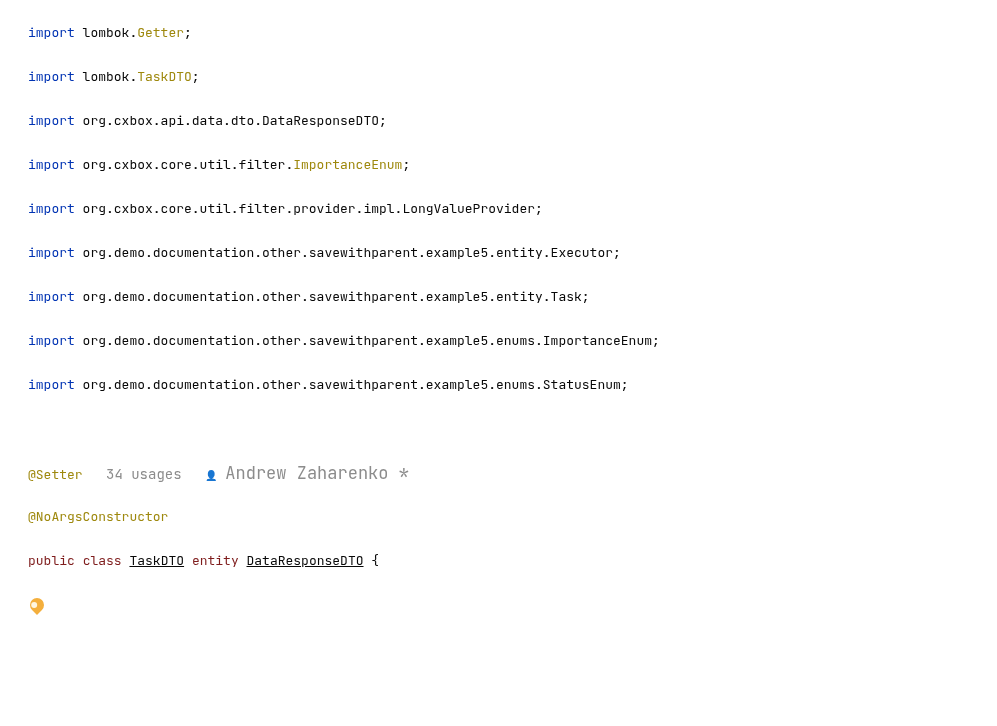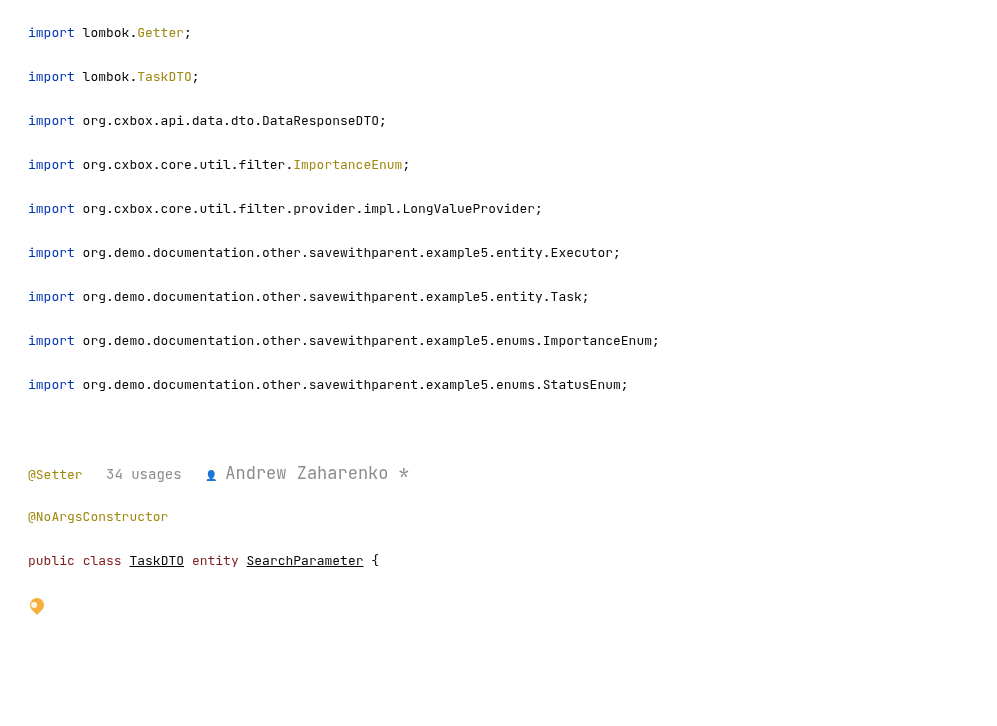--- a/index.html
+++ b/index.html
@@ -68,21 +68,21 @@
 <div class="line"><span class="import-kw">import</span><span class="pkg"> org.cxbox.api.data.dto.DataResponseDTO;</span></div>
 <div class="line"><span class="import-kw">import</span><span class="pkg"> org.cxbox.core.util.filter.</span><span class="annotation">ImportanceEnum</span><span class="punct">;</span></div>
 <div class="line"><span class="import-kw">import</span><span class="pkg"> org.cxbox.core.util.filter.provider.impl.LongValueProvider;</span></div>
 <div class="line"><span class="import-kw">import</span><span class="pkg"> org.demo.documentation.other.savewithparent.example5.entity.Executor;</span></div>
 <div class="line"><span class="import-kw">import</span><span class="pkg"> org.demo.documentation.other.savewithparent.example5.entity.Task;</span></div>
 <div class="line"><span class="import-kw">import</span><span class="pkg"> org.demo.documentation.other.savewithparent.example5.enums.ImportanceEnum;</span></div>
 <div class="line"><span class="import-kw">import</span><span class="pkg"> org.demo.documentation.other.savewithparent.example5.enums.StatusEnum;</span></div>
 <div class="line"></div>
 <div class="line"><span class="meta-annotation">@Setter</span>   <span class="usage-hint">34 usages</span>   <span class="person-icon">👤</span> <span class="comment-author">Andrew Zaharenko *</span></div>
 <div class="line"><span class="meta-annotation">@NoArgsConstructor</span></div>
-<div class="line"><span class="kw">public</span> <span class="kw">class</span> <span class="type">TaskDTO</span> <span class="kw">entity</span> <span class="type">SearchParameter</span><span class="punct"> {</span></div>
+<div class="line"><span class="kw">public</span> <span class="kw">class</span> <span class="type">TaskDTO</span> <span class="kw">entity</span> <span class="type">DataResponseDTO</span><span class="punct"> {</span></div>
 <div class="line"><span class="bulb"></span></div>
 
 
 
 
 
 
 
 
 

